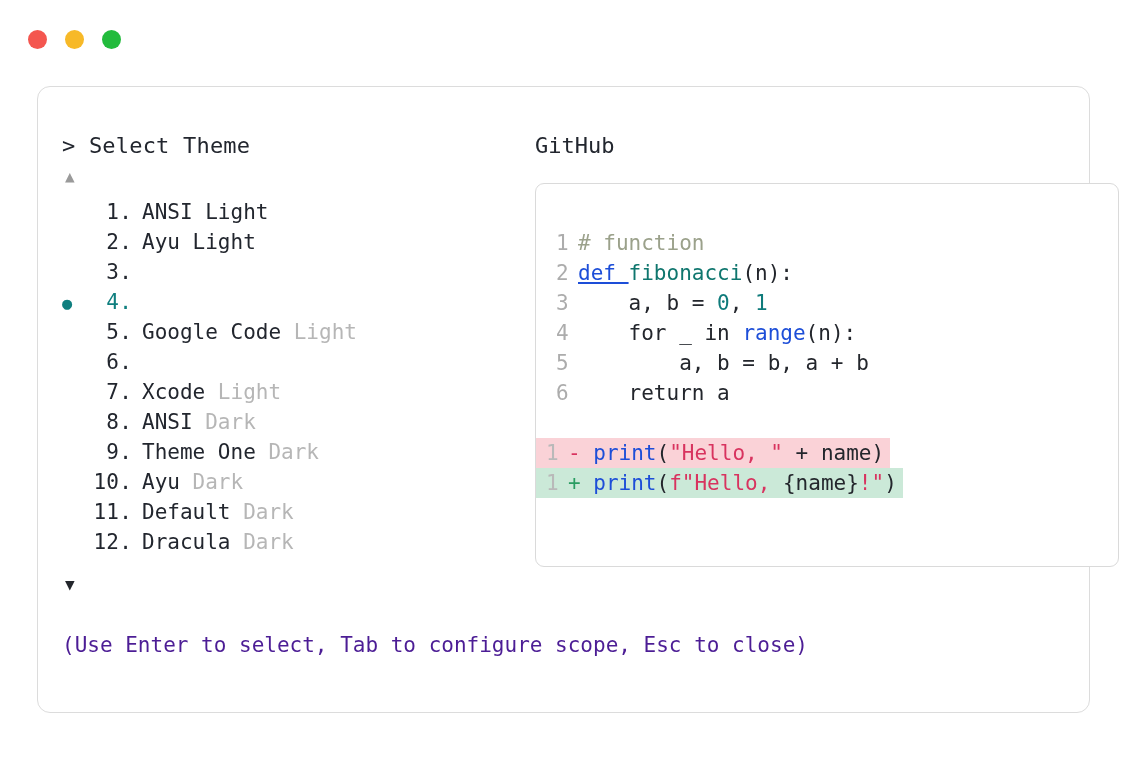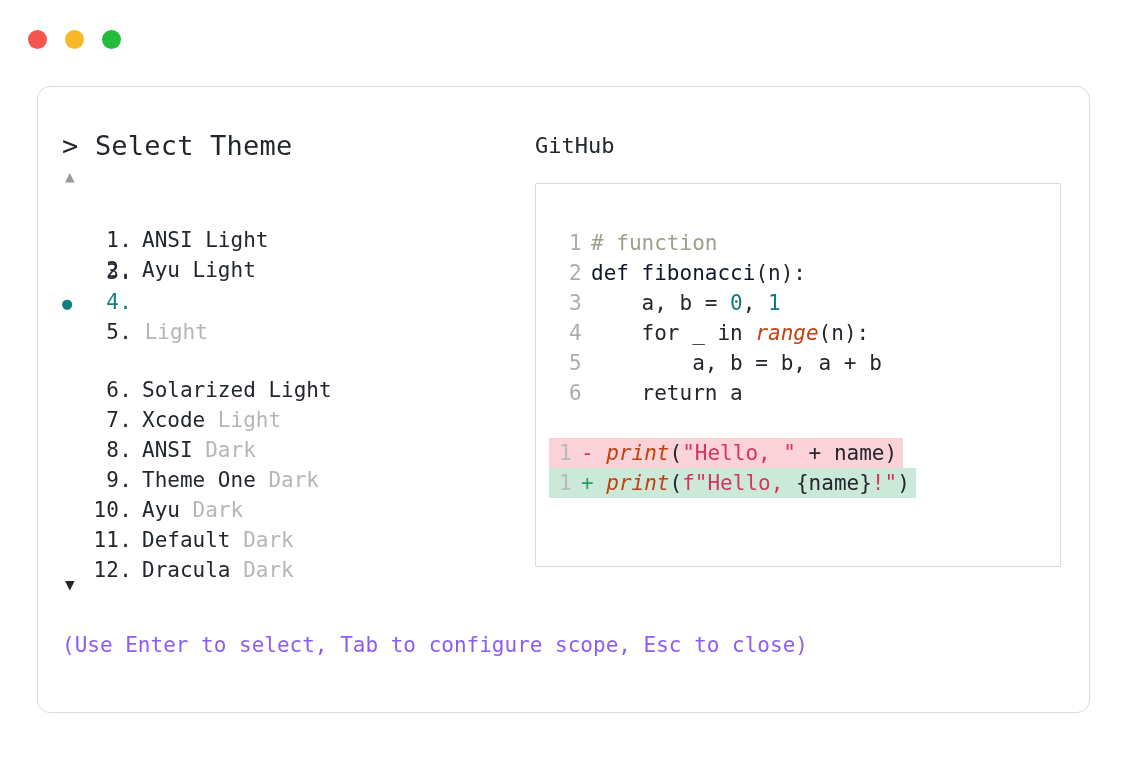--- a/index.html
+++ b/index.html
@@ -55,21 +55,21 @@
   }
 
   
   .left-col {
     position: absolute;
     left: 24px;
     top: 44px;
     width: 470px;
   }
   .prompt {
-    font-size: 27px;
+    font-size: 22px;
     line-height: 30px;
     color: #22262e;
     letter-spacing: 0.2px;
     white-space: pre;
   }
   .scroll-arrow {
     font-size: 16px;
     line-height: 24px;
     height: 24px;
     padding-left: 3px;
@@ -97,58 +97,58 @@
     text-align: left;
     font-size: 17px;
     color: #0f7f7f;
   }
   .num-cell {
     width: 44px;
     flex: 0 0 44px;
     text-align: right;
     letter-spacing: 0.2px;
   }
-  .name-cell { padding-left: 10px; margin-top: 28px; }
+  .name-cell { padding-left: 10px; }
   .variant-muted { color: #b6b6b6; }
   .theme-item.selected,
   .theme-item.selected .num-cell,
   .theme-item.selected .name-cell { color: #0f7f7f; }
 
   .hint {
     position: absolute;
     left: 24px;
     top: 543px;
     font-size: 21px;
     line-height: 30px;
-    color: #8b5cf6;
+    color: #4c1d95;
     white-space: pre;
   }
 
   
   .right-col {
     position: absolute;
     left: 497px;
     top: 44px;
     width: 532px;
   }
   .preview-label {
     font-size: 22px;
     line-height: 30px;
     color: #22262e;
     white-space: pre;
   }
   .preview-box {
     margin-top: 22px;
-    width: 526px;
+    width: 584px;
     height: 384px;
     box-sizing: border-box;
     border: 1px solid #dadada;
     background: #ffffff;
-    border-radius: 1px;
-    padding: 44px 0 0 13px;
+    border-radius: 9px;
+    padding: 44px 0 0 0;
     overflow: hidden;
   }
 
   .code {
     font-size: 21px;
     line-height: 30px;
     white-space: pre;
     color: #23262c;
   }
   .code-line { display: block; height: 30px; padding-left: 20px; }
@@ -162,23 +162,23 @@
     display: inline-block;
     width: 12px;
     text-align: right;
     color: #acacac;
     margin-right: 10px;
   }
   .blank-line { height: 30px; display: block; }
 
   
   .tok-comment { color: #9ba18b; }
-  .tok-kw      { color: #0f172a; }
-  .tok-fn      { color: #0f172a; }
-  .tok-builtin { color: #c2410c; font-style: italic; }
+  .tok-kw      { color: #1d4ed8; text-decoration: underline; }
+  .tok-fn      { color: #0f766e; }
+  .tok-builtin { color: #1d4ed8; }
   .tok-num     { color: #0f7b7b; }
   .tok-str     { color: #d8335f; }
   .tok-plain   { color: #23262c; }
 
   .diff-del { background: #fad2d7; }
   .diff-add { background: #cbe9d8; }
   .diff-marker-del { color: #d8335f; }
   .diff-marker-add { color: #2a9d62; }
   .ln-diff { color: #b9b9b9; }
 </style>
@@ -199,22 +199,22 @@
     <div class="left-col">
       <div class="prompt">&gt; Select Theme</div>
 
       <div class="scroll-arrow arrow-up">▲</div>
 
       <ul class="theme-list" id="theme-list">
           <li class="theme-item"><span class="bullet-cell"></span><span class="num-cell">1.</span><span class="name-cell">ANSI Light</span></li>
           <li class="theme-item"><span class="bullet-cell"></span><span class="num-cell">2.</span><span class="name-cell">Ayu Light</span></li>
           <li class="theme-item"><span class="bullet-cell"></span><span class="num-cell">3.</span></li>
           <li class="theme-item selected"><span class="bullet-cell">●</span><span class="num-cell">4.</span></li>
-          <li class="theme-item"><span class="bullet-cell"></span><span class="num-cell">5.</span><span class="variant-muted"> Light</span></li>
-          <li class="theme-item"><span class="bullet-cell"></span><span class="num-cell">6.</span><span class="name-cell">Solarized Light</span></li>
+          <li class="theme-item"><span class="bullet-cell"></span><span class="num-cell">5.</span><span class="name-cell">Google Code</span><span class="variant-muted"> Light</span></li>
+          <li class="theme-item"><span class="bullet-cell"></span><span class="num-cell">6.</span></li>
           <li class="theme-item"><span class="bullet-cell"></span><span class="num-cell">7.</span><span class="name-cell">Xcode</span><span class="variant-muted"> Light</span></li>
           <li class="theme-item"><span class="bullet-cell"></span><span class="num-cell">8.</span><span class="name-cell">ANSI</span><span class="variant-muted"> Dark</span></li>
           <li class="theme-item"><span class="bullet-cell"></span><span class="num-cell">9.</span><span class="name-cell">Theme One</span><span class="variant-muted"> Dark</span></li>
           <li class="theme-item"><span class="bullet-cell"></span><span class="num-cell">10.</span><span class="name-cell">Ayu</span><span class="variant-muted"> Dark</span></li>
           <li class="theme-item"><span class="bullet-cell"></span><span class="num-cell">11.</span><span class="name-cell">Default</span><span class="variant-muted"> Dark</span></li>
           <li class="theme-item"><span class="bullet-cell"></span><span class="num-cell">12.</span><span class="name-cell">Dracula</span><span class="variant-muted"> Dark</span></li>
         </ul>
 
       <div class="scroll-arrow arrow-down">▼</div>
     </div>

